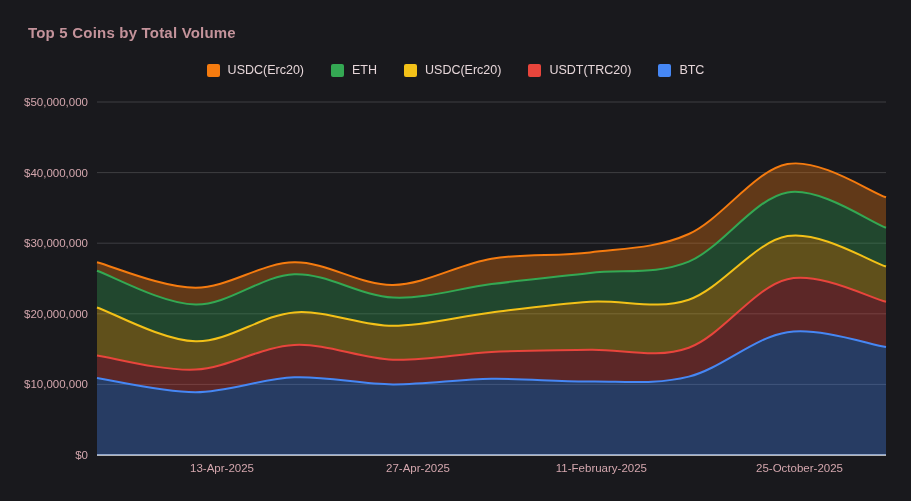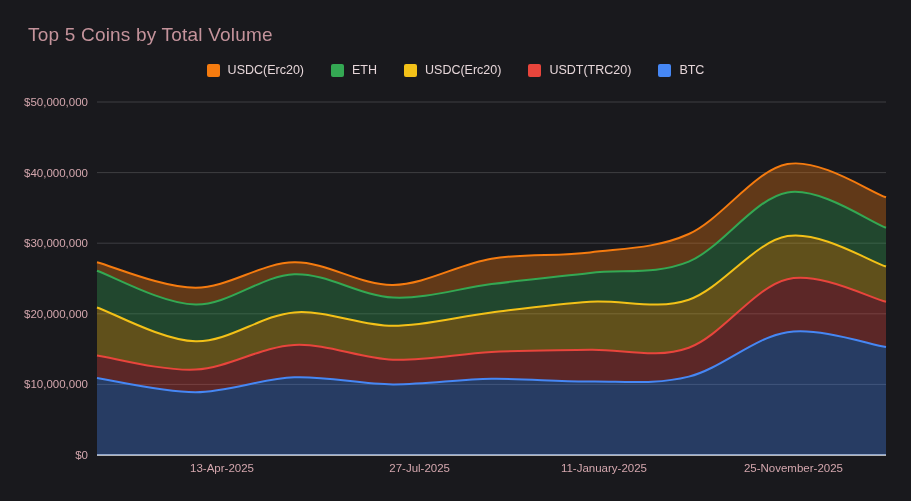--- a/index.html
+++ b/index.html
@@ -3,21 +3,21 @@
 <meta charset="utf-8">
 <style>
   html,body{margin:0;padding:0;}
   body{
     width:911px;height:501px;overflow:hidden;position:relative;
     background:#19191d;
     font-family:"Liberation Sans", sans-serif;
   }
   .chart-title{
     position:absolute;left:28px;top:24px;
-    font-size:19px;font-weight:400;letter-spacing:.2px;
+    font-size:15px;font-weight:700;letter-spacing:.2px;
     color:#c4939b;
   }
   .legend{
     position:absolute;left:0;top:63px;width:911px;
     display:flex;justify-content:center;align-items:center;gap:27px;
   }
   .legend-item{display:flex;align-items:center;gap:8px;cursor:pointer;}
   .swatch{width:13px;height:13px;border-radius:2px;display:inline-block;}
   .legend-label{font-size:12.5px;color:#e6d6d9;}
   #chart-svg{position:absolute;left:0;top:0;}
@@ -78,15 +78,15 @@
   </svg>
 
 <div class="ylabel" style="top:447px">$0</div>
 <div class="ylabel" style="top:376px">$10,000,000</div>
 <div class="ylabel" style="top:306px">$20,000,000</div>
 <div class="ylabel" style="top:235px">$30,000,000</div>
 <div class="ylabel" style="top:165px">$40,000,000</div>
 <div class="ylabel" style="top:94px">$50,000,000</div>
 
 <div class="xlabel" style="left:114px">13-Apr-2025</div>
-<div class="xlabel" style="left:310px">27-Jul-2025</div>
-<div class="xlabel" style="left:507px">11-January-2025</div>
-<div class="xlabel" style="left:703px">25-November-2025</div>
+<div class="xlabel" style="left:310px">27-Apr-2025</div>
+<div class="xlabel" style="left:507px">11-February-2025</div>
+<div class="xlabel" style="left:703px">25-October-2025</div>
 
 </body></html>

